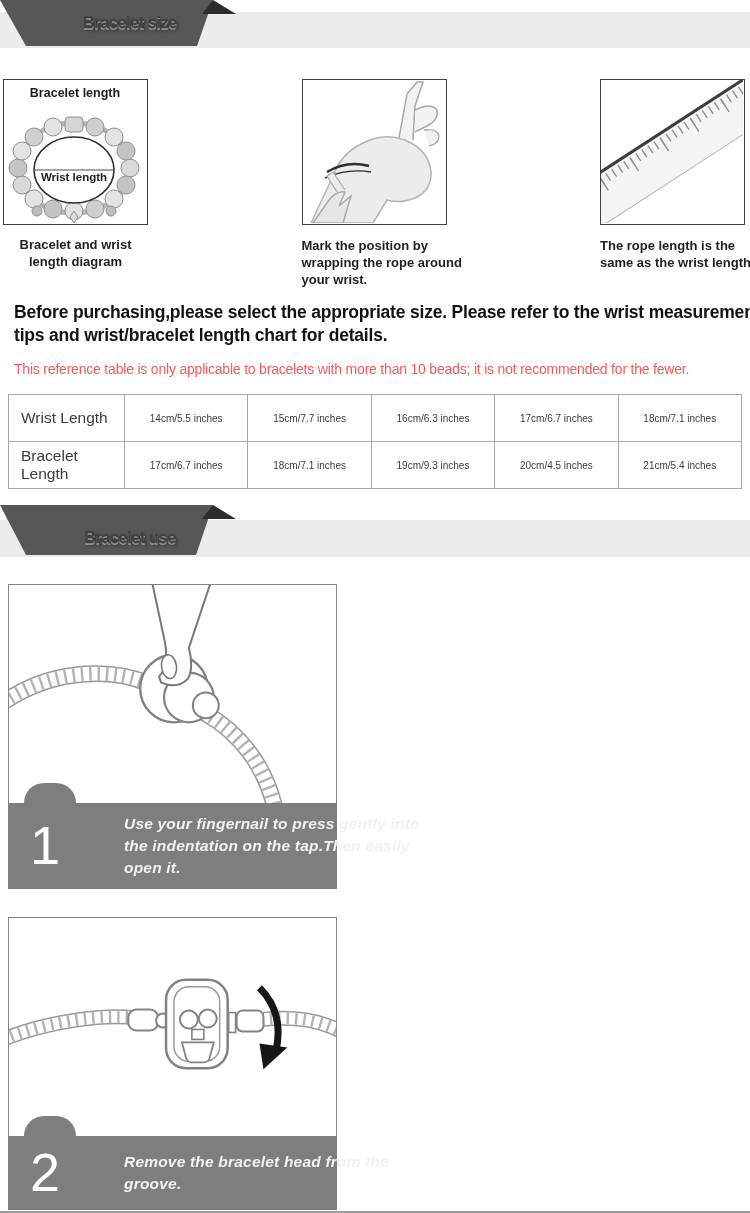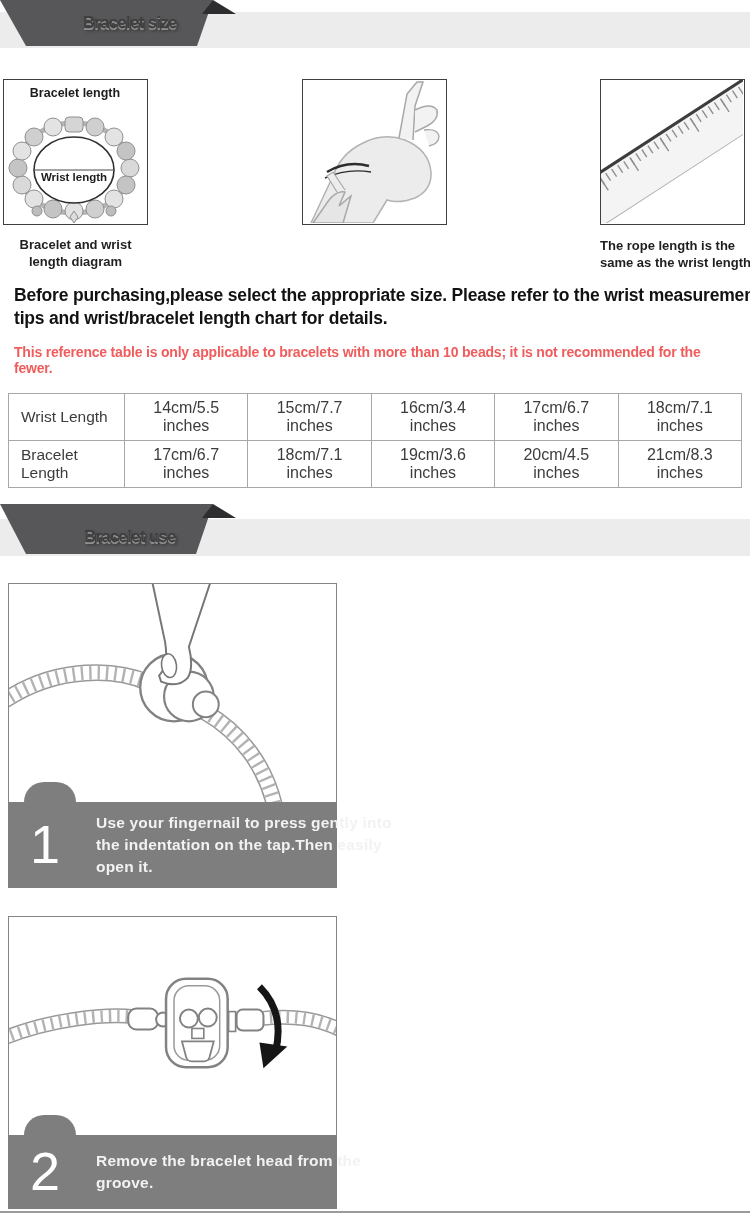--- a/index.html
+++ b/index.html
@@ -38,43 +38,43 @@
     margin-top: 13px; font-size: 13px; font-weight: 700; color: #1f1f1f;
     line-height: 1.3; white-space: pre;
   }
   .gcaption.center { text-align: center; margin-top: 12px; }
 
   
   .intro {
     margin: 12px 14px 0; font-size: 17.5px; font-weight: 700; color: #121212;
     line-height: 1.33; white-space: pre; letter-spacing: -0.2px;
   }
-  .warning { margin: 14px 14px 0; font-size: 14px; font-weight: 700; color: #f05c5c; letter-spacing: -0.2px; }
+  .warning { margin: 14px 14px 0; font-size: 14px; font-weight: 400; color: #f05c5c; letter-spacing: -0.2px; }
 
   
   table.size { margin: 17px 8px 0; width: 734px; border-collapse: collapse; table-layout: fixed; }
   table.size td {
-    border: 1.5px solid #a8a8a8; height: 47px; font-size: 16px; color: #3c3c3c;
+    border: 1.5px solid #a8a8a8; height: 47px; font-size: 10px; color: #3c3c3c;
     text-align: center; padding: 0 3px; background: #fff;
   }
   table.size td.rowhead { text-align: left; padding-left: 12px; width: 116px; font-size: 15.5px; }
 
   
   .steps { display: flex; flex-wrap: wrap; margin-top: 24px; padding: 0 8px; column-gap: 82px; row-gap: 28px; }
   .panel { width: 329px; flex: none; }
   .pimg { display: block; background: #fff; border: 1.5px solid #858585; border-bottom: none; }
   .pfoot { position: relative; background: #7e7e7e; min-height: 74px; display: flex; align-items: center; }
   .bump { position: absolute; left: 16px; top: -20px; width: 52px; height: 20px; background: #7e7e7e; border-radius: 26px 26px 0 0; }
   .stepnum {
     position: absolute; left: 22px; top: 50%; transform: translateY(-52%);
     font-size: 54px; font-weight: 400; color: #ffffff; line-height: 1;
   }
   .steptext {
-    margin-left: 88px; padding: 10px 8px 10px 0; font-size: 15.5px; font-weight: 600;
-    color: #f2f2f2; line-height: 1.42; white-space: pre; letter-spacing: .2px;
+    margin-left: 116px; padding: 10px 8px 10px 0; font-size: 15.5px; font-weight: 600;
+    color: #f2f2f2; line-height: 1.42; white-space: pre; letter-spacing: .2px; font-style: italic;
   }
 
   .bottom-line { position: absolute; left: 0; right: 0; bottom: 0; height: 2px; background: #9b9b9b; }
 </style>
 </head>
 <body>
 
 <div class="banner">
   <div class="bar"></div>
   <svg class="ribbon" width="240" height="46" viewBox="0 0 240 46">
@@ -132,20 +132,23 @@
           <path d="M 96 58 L 104 14 L 114 2 L 120 2 L 112 26 L 110 60" fill="#f2f2f2" stroke="#a8a8a8" stroke-width="1.5"></path>
           <path d="M 112 30 Q 128 22 134 30 Q 136 40 124 46 L 112 52" fill="#f2f2f2" stroke="#a8a8a8" stroke-width="1.5"></path>
           <path d="M 121 50 Q 134 48 136 56 Q 136 64 126 66" fill="#f2f2f2" stroke="#a8a8a8" stroke-width="1.3"></path>
           <path d="M 24 92 Q 44 80 66 86" fill="none" stroke="#2d2d2d" stroke-width="2.6"></path>
           <path d="M 22 98 Q 44 88 68 92" fill="none" stroke="#2d2d2d" stroke-width="1.4"></path>
           <path d="M 10 143 L 26 120 Q 34 110 42 112 L 36 126 L 48 116 L 40 143 Z" fill="#e6e6e6" stroke="#a8a8a8" stroke-width="1.5"></path>
           <path d="M 34 112 L 24 96 L 30 92 L 42 110" fill="#ececec" stroke="#a8a8a8" stroke-width="1.2"></path>
         </g>
       </svg>
     </div>
+    <div class="gcaption">Mark the position by
+wrapping the rope around
+your wrist.</div>
   </div>
 
   <div class="gcol">
     <div class="gbox">
       <svg width="142" height="143" viewBox="0 0 142 143">
         <g transform="rotate(-33 71 72)">
           <rect x="-40" y="50" width="230" height="46" fill="#f4f4f4" stroke="#b0b0b0"></rect>
           <line x1="-40" y1="50" x2="190" y2="50" stroke="#3d3d3d" stroke-width="3"></line>
           <line x1="-40" y1="58" x2="190" y2="58" stroke="#8f8f8f" stroke-width="9" stroke-dasharray="1.4 5.8"></line>
           <line x1="-40" y1="62" x2="190" y2="62" stroke="#8f8f8f" stroke-width="15" stroke-dasharray="1.4 34.6"></line>
@@ -160,31 +163,31 @@
 <div class="intro">Before purchasing,please select the appropriate size. Please refer to the wrist measurement
 tips and wrist/bracelet length chart for details.</div>
 <div class="warning">This reference table is only applicable to bracelets with more than 10 beads; it is not recommended for the fewer.</div>
 
 <table class="size">
   <tbody>
     <tr>
       <td class="rowhead">Wrist Length</td>
       <td>14cm/5.5 inches</td>
       <td>15cm/7.7 inches</td>
-      <td>16cm/3.4 inches</td>
+      <td>16cm/6.3 inches</td>
       <td>17cm/6.7 inches</td>
       <td>18cm/7.1 inches</td>
     </tr>
     <tr>
       <td class="rowhead">Bracelet Length</td>
       <td>17cm/6.7 inches</td>
       <td>18cm/7.1 inches</td>
-      <td>19cm/3.6 inches</td>
+      <td>19cm/9.3 inches</td>
       <td>20cm/4.5 inches</td>
-      <td>21cm/8.3 inches</td>
+      <td>21cm/5.4 inches</td>
     </tr>
   </tbody>
 </table>
 
 <div class="banner use">
   <div class="bar"></div>
   <svg class="ribbon" width="240" height="50" viewBox="0 0 240 50">
     <polygon points="0,0 213,0 196,50 26,50" fill="#57575a"></polygon>
     <polygon points="213,0 236,14 202,14" fill="#2d2d30"></polygon>
   </svg>

